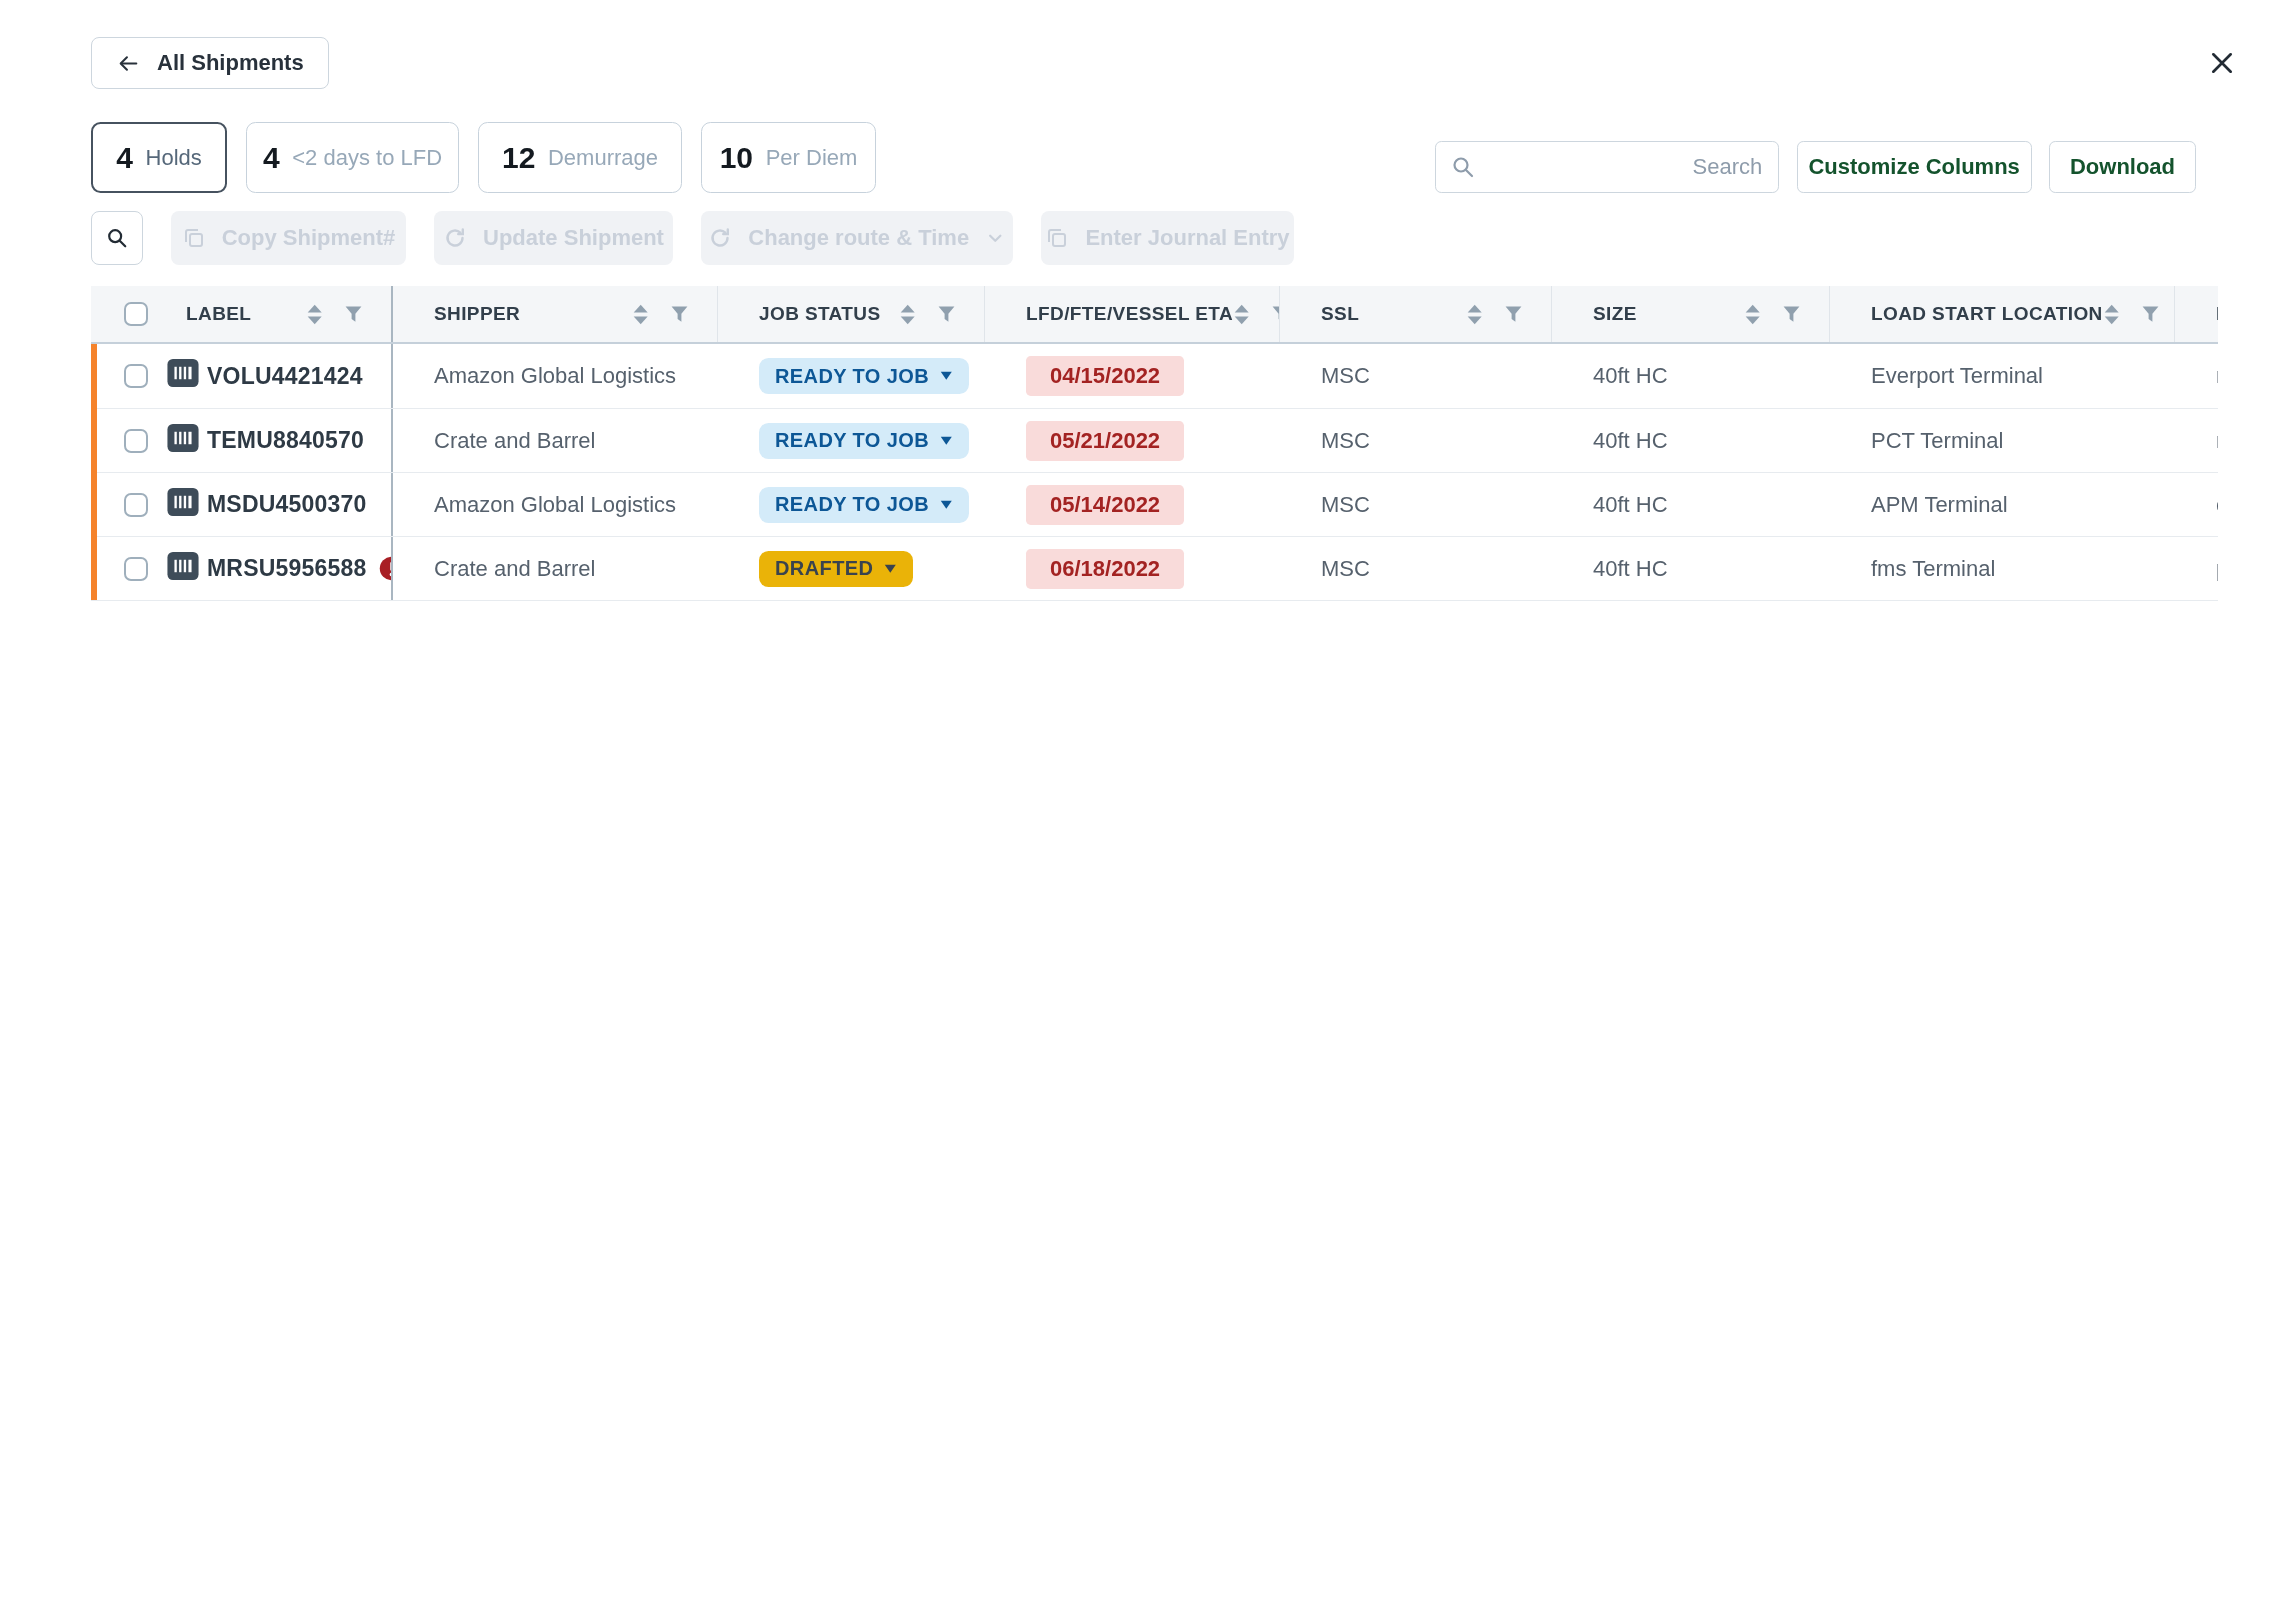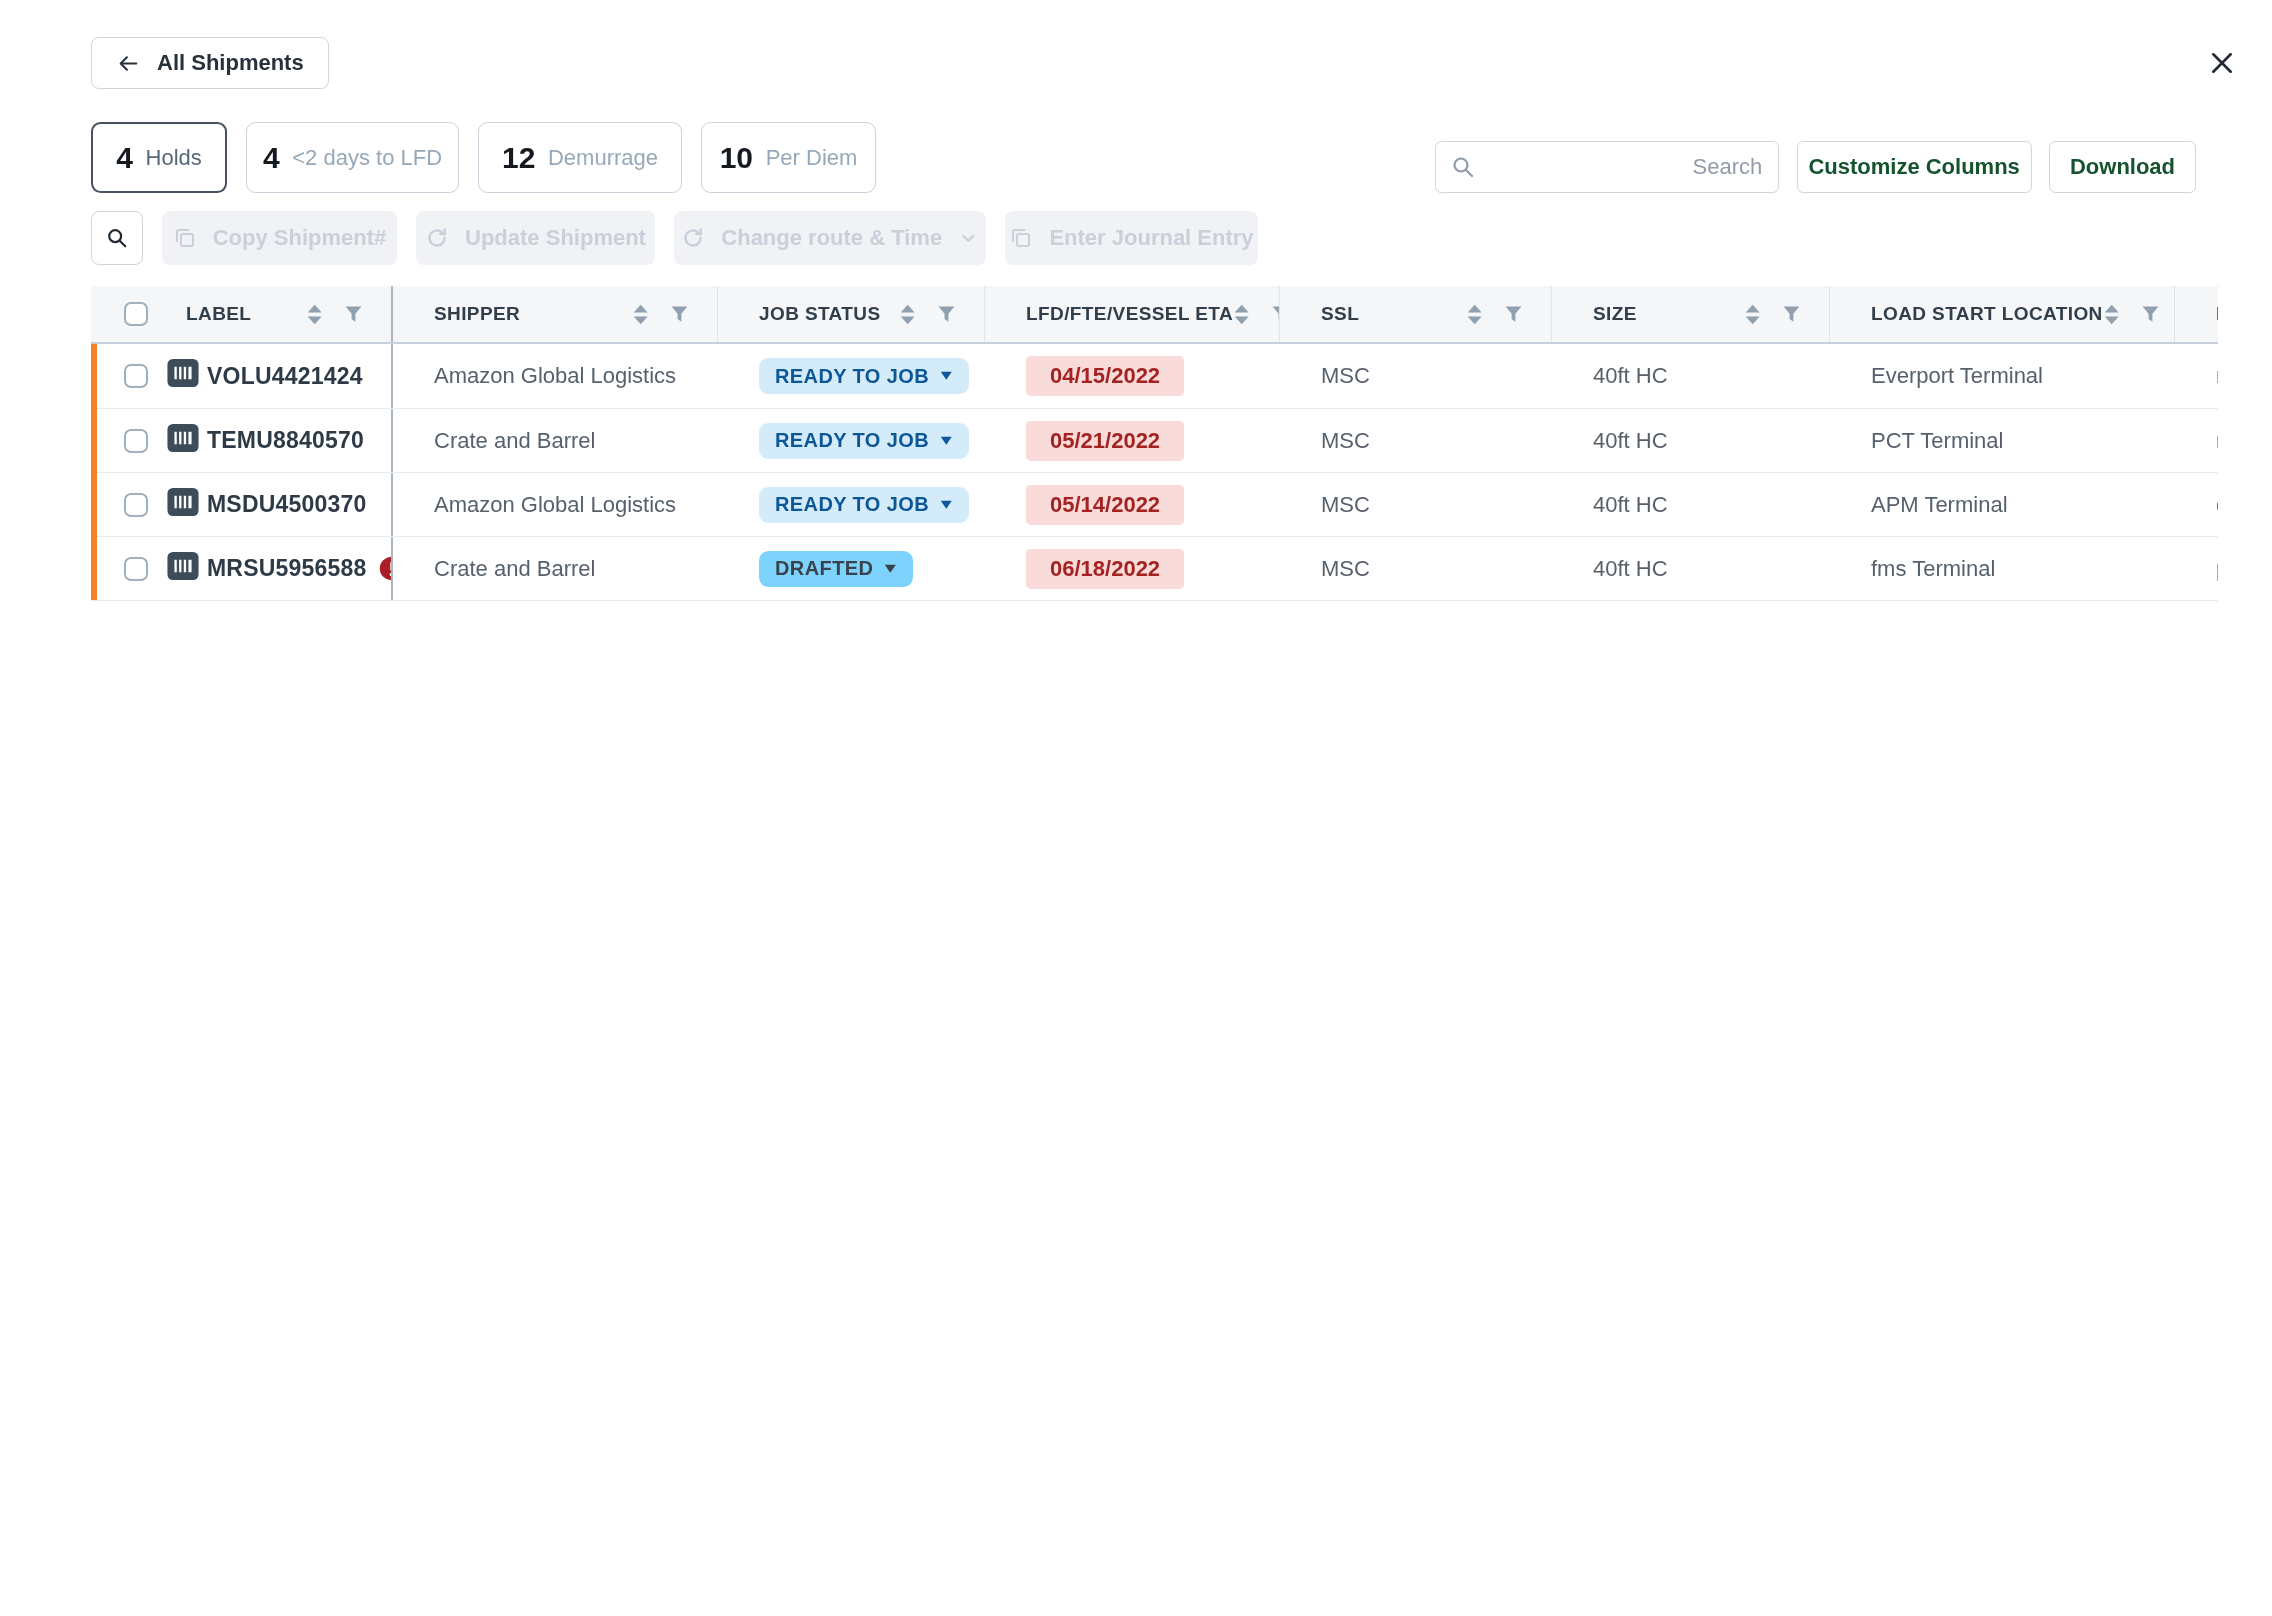--- a/index.html
+++ b/index.html
@@ -58,21 +58,21 @@
   .toolbar-btn {
     height: 52px; background: #fff;
     border: 1.6px solid #CDD6DE; border-radius: 6.3px;
     font-size: 22px; font-weight: 700; color: #14532d;
     display: inline-flex; align-items: center; justify-content: center; cursor: pointer;
   }
   .btn-customize { width: 235px; }
   .btn-download { width: 147px; }
 
   
-  .action-row { position: absolute; left: 91px; top: 211px; display: flex; gap: 19px; }
+  .action-row { position: absolute; left: 91px; top: 211px; display: flex; gap: 28px; }
   .mini-search {
     width: 52px; height: 54px; background: #fff;
     border: 1.6px solid #CDD6DE; border-radius: 8px;
     display: flex; align-items: center; justify-content: center; cursor: pointer;
   }
   .action-btn {
     height: 54px; border: none; border-radius: 8px;
     background: #F0F2F5; color: #C9D0DA;
     font-size: 22px; font-weight: 600; font-family: "Liberation Sans", sans-serif;
     display: inline-flex; align-items: center; justify-content: center; gap: 16px;
@@ -127,21 +127,21 @@
   .td-label .checkbox, .th-label-col .checkbox { margin-right: 19px; }
   .barcode { margin-right: 8px; flex: 0 0 32px; }
   .alert-ic { margin-left: 12.6px; flex: 0 0 25px; }
 
   .badge {
     display: inline-flex; align-items: center; gap: 11px;
     height: 36px; padding: 0 16px; border-radius: 9.5px;
     font-size: 20px; font-weight: 700; letter-spacing: 0.4px; cursor: pointer;
   }
   .badge-ready { background: #D4EBF9; color: #0D5796; }
-  .badge-drafted { background: #7dd3fc; color: #39434E; text-align: center; }
+  .badge-drafted { background: #eab308; color: #39434E; text-align: center; }
   .date-badge {
     display: inline-block; padding: 7px 24px; border-radius: 4.7px;
     background: #F9DBDA; color: #A32322; font-size: 22px; font-weight: 600;
   }
 </style>
 </head>
 <body>
 
 <div class="app">
 

